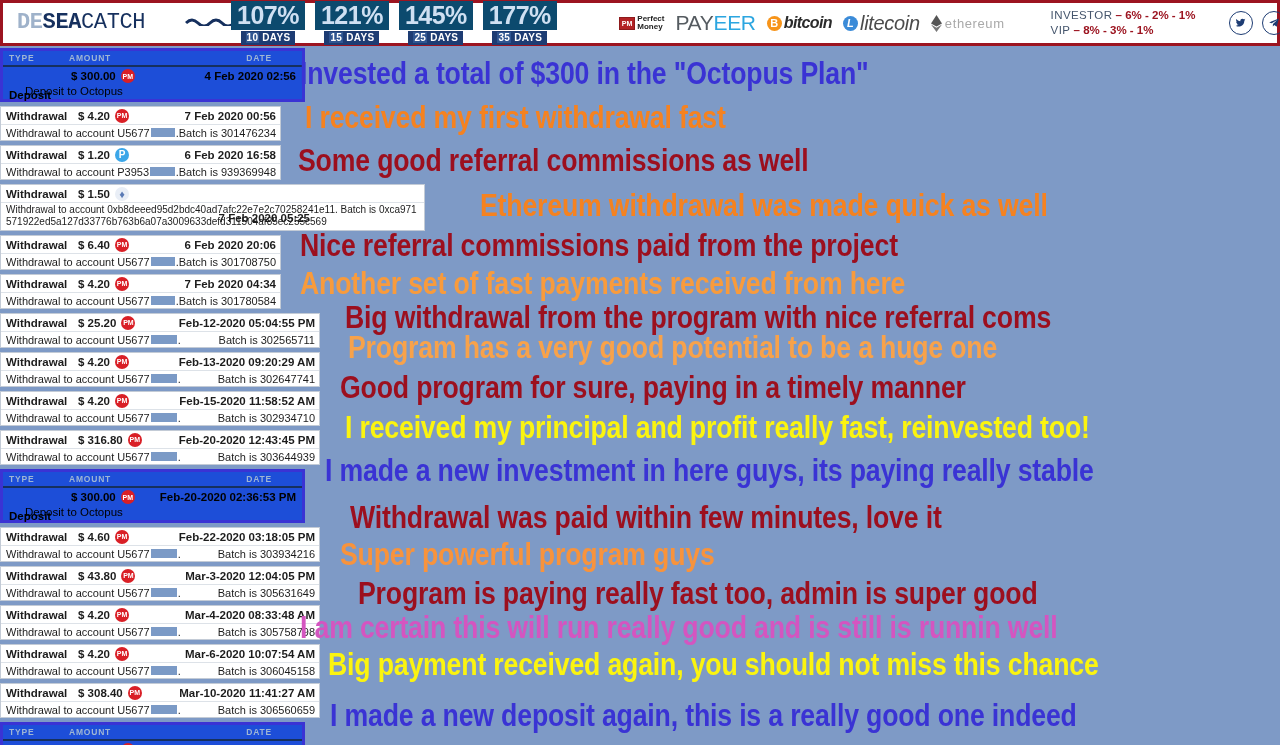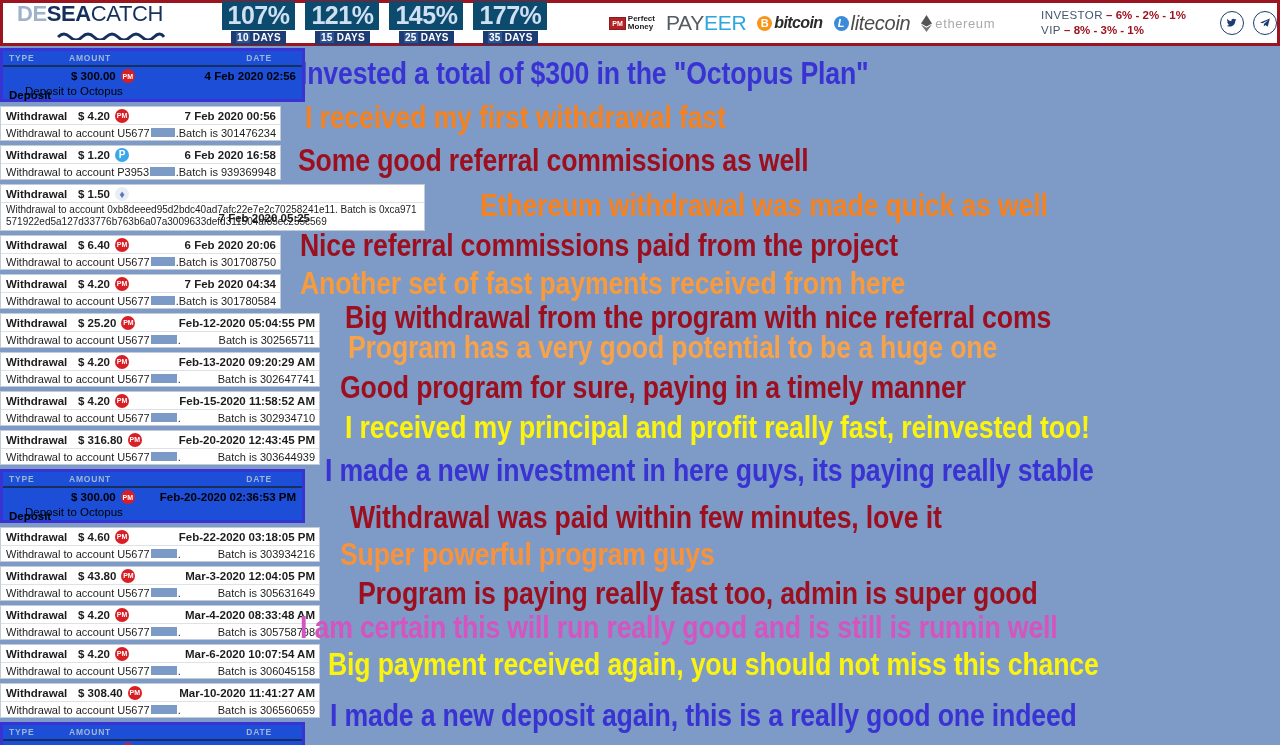--- a/index.html
+++ b/index.html
@@ -12,21 +12,21 @@
 
   
   #header{
     position:absolute;left:0;top:0;width:1280px;height:46px;
     background:#ffffff;
     border:3px solid #9c1420;
     box-sizing:border-box;
     display:flex;align-items:center;
   }
   
-  .logo-wrap{width:200px;margin-left:14px;display:flex;flex-direction:column;align-items:flex-start;}
+  .logo-wrap{width:200px;margin-left:14px;display:flex;flex-direction:row;align-items:flex-start;font-family:Liberation Mono, monospace;}
   .logo-text{font-size:22px;font-weight:bold;letter-spacing:-0.4px;line-height:1;white-space:nowrap;}
   .logo-de{color:#9fb2ca;}
   .logo-sea{color:#16305e;}
   .logo-catch{color:#16305e;font-weight:normal;}
   .logo-wave{margin-left:40px;margin-top:1px;}
 
   
   .badges{display:flex;align-items:flex-start;gap:10px;margin-left:14px;}
   .badge{display:flex;flex-direction:column;align-items:center;}
   .badge-pct{

